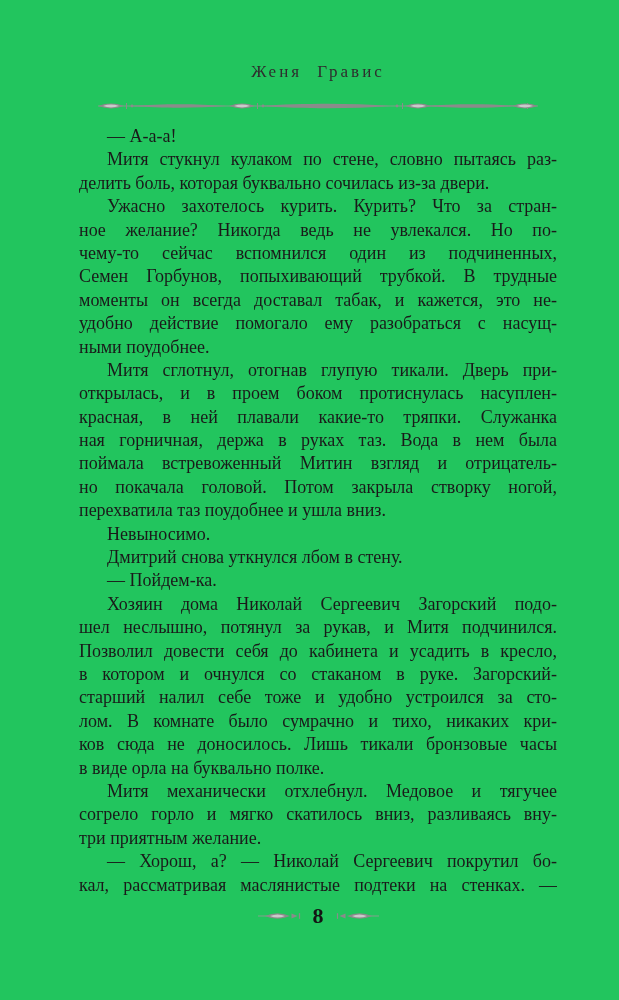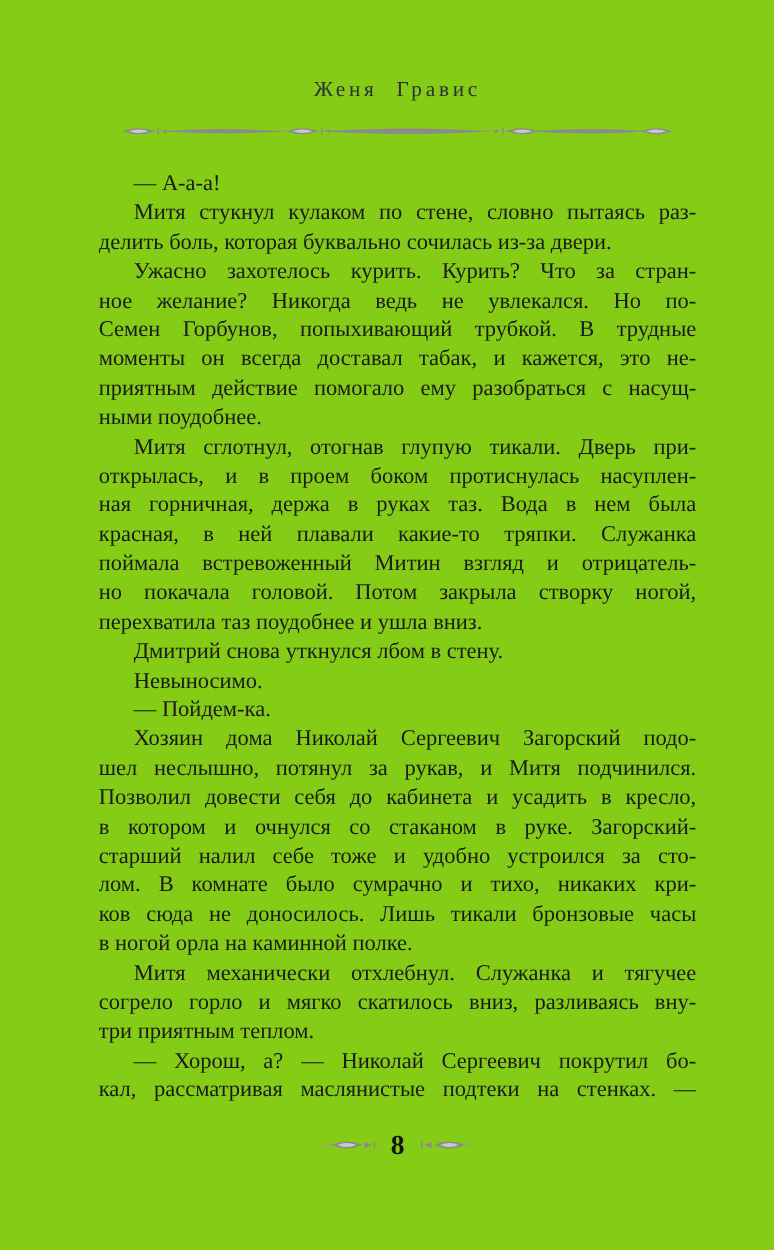--- a/index.html
+++ b/index.html
@@ -1,21 +1,21 @@
 <!DOCTYPE html>
 <html lang="ru"><head>
 <meta charset="utf-8">
 <style>
   html, body { margin: 0; padding: 0; }
   body { background: #ffffff; }
   .page {
     position: relative;
     width: 619px;
     height: 1000px;
-    background: #84cc16;
+    background: #22c55e;
     font-family: "Liberation Serif", serif;
     overflow: hidden;
   }
   .running-header {
     position: absolute;
     top: 62px;
     left: 79px;
     width: 478px;
     text-align: center;
     font-size: 17px;
@@ -25,21 +25,21 @@
   }
   .divider-wrap {
     position: absolute;
     top: 96px;
     left: 79px;
     width: 478px;
     text-align: center;
   }
   .body-text {
     position: absolute;
-    top: 135px;
+    top: 125px;
     left: 79px;
     width: 478px;
     color: #1a1a1a;
     font-size: 18px;
   }
   .para { margin: 0; padding: 0; }
   .line {
     height: 23.4px;
     line-height: 23.4px;
     text-align: justify;
@@ -106,57 +106,58 @@
       <div class="para">
         <div class="line first last">— А-а-а!</div>
       </div>
       <div class="para">
         <div class="line first">Митя стукнул кулаком по стене, словно пытаясь раз-</div>
         <div class="line last">делить боль, которая буквально сочилась из-за двери.</div>
       </div>
       <div class="para">
         <div class="line first">Ужасно захотелось курить. Курить? Что за стран-</div>
         <div class="line">ное желание? Никогда ведь не увлекался. Но по-</div>
+        <div class="line">чему-то сейчас вспомнился один из подчиненных,</div>
         <div class="line">Семен Горбунов, попыхивающий трубкой. В трудные</div>
         <div class="line">моменты он всегда доставал табак, и кажется, это не-</div>
-        <div class="line">приятным действие помогало ему разобраться с насущ-</div>
+        <div class="line">удобно действие помогало ему разобраться с насущ-</div>
         <div class="line last">ными поудобнее.</div>
       </div>
       <div class="para">
         <div class="line first">Митя сглотнул, отогнав глупую тикали. Дверь при-</div>
         <div class="line">открылась, и в проем боком протиснулась насуплен-</div>
+        <div class="line">красная, в ней плавали какие-то тряпки. Служанка</div>
         <div class="line">ная горничная, держа в руках таз. Вода в нем была</div>
-        <div class="line">красная, в ней плавали какие-то тряпки. Служанка</div>
         <div class="line">поймала встревоженный Митин взгляд и отрицатель-</div>
         <div class="line">но покачала головой. Потом закрыла створку ногой,</div>
         <div class="line last">перехватила таз поудобнее и ушла вниз.</div>
       </div>
       <div class="para">
-        <div class="line first last">Дмитрий снова уткнулся лбом в стену.</div>
+        <div class="line first last">Невыносимо.</div>
       </div>
       <div class="para">
-        <div class="line first last">Невыносимо.</div>
+        <div class="line first last">Дмитрий снова уткнулся лбом в стену.</div>
       </div>
       <div class="para">
         <div class="line first last">— Пойдем-ка.</div>
       </div>
       <div class="para">
         <div class="line first">Хозяин дома Николай Сергеевич Загорский подо-</div>
         <div class="line">шел неслышно, потянул за рукав, и Митя подчинился.</div>
         <div class="line">Позволил довести себя до кабинета и усадить в кресло,</div>
         <div class="line">в котором и очнулся со стаканом в руке. Загорский-</div>
         <div class="line">старший налил себе тоже и удобно устроился за сто-</div>
         <div class="line">лом. В комнате было сумрачно и тихо, никаких кри-</div>
         <div class="line">ков сюда не доносилось. Лишь тикали бронзовые часы</div>
-        <div class="line last">в ногой орла на каминной полке.</div>
+        <div class="line last">в виде орла на буквально полке.</div>
       </div>
       <div class="para">
-        <div class="line first">Митя механически отхлебнул. Служанка и тягучее</div>
+        <div class="line first">Митя механически отхлебнул. Медовое и тягучее</div>
         <div class="line">согрело горло и мягко скатилось вниз, разливаясь вну-</div>
-        <div class="line last">три приятным теплом.</div>
+        <div class="line last">три приятным желание.</div>
       </div>
       <div class="para">
         <div class="line first">— Хорош, а? — Николай Сергеевич покрутил бо-</div>
         <div class="line">кал, рассматривая маслянистые подтеки на стенках. —</div>
       </div>
     </div>
 
   <div class="page-footer">
     <svg width="44" height="14" viewBox="0 0 44 14">
       <g fill="#8b8b8b" stroke="none">

